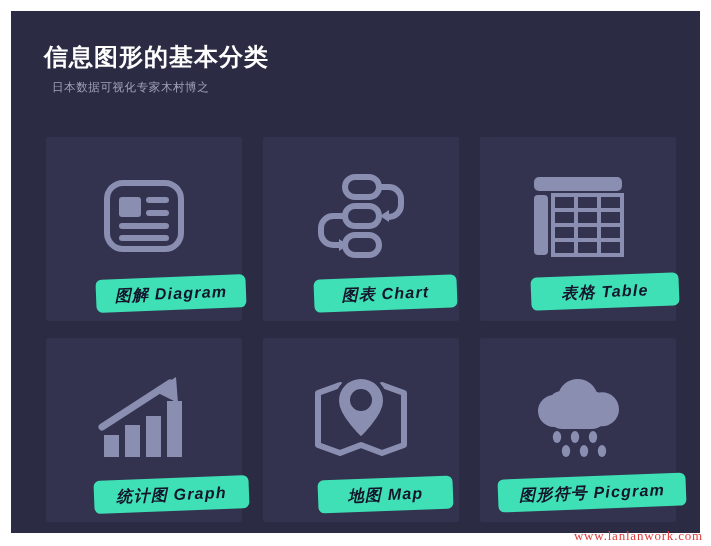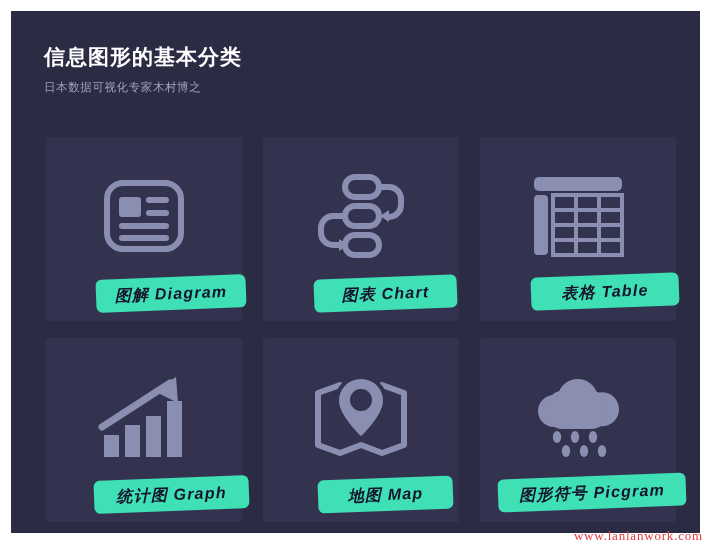--- a/index.html
+++ b/index.html
@@ -21,34 +21,35 @@
     background: #2b2b44;
     overflow: hidden;
   }
   #header {
     position: absolute;
     left: 33px; top: 30px;
     width: 600px;
   }
   #title {
     color: #ffffff;
-    font-size: 21px;
+    font-size: 24px;
     font-weight: bold;
     letter-spacing: 1px;
     line-height: 32px;
     margin: 0;
     white-space: nowrap;
   }
   #subtitle {
     color: #a0a2b8;
     font-size: 11.5px;
     letter-spacing: 0.6px;
     margin-top: 7px;
     line-height: 15px;
     white-space: nowrap;
+    margin-left: 8px;
   }
   #grid {
     position: absolute;
     left: 35px; top: 126px;
     width: 630px; height: 392px;
   }
   .card {
     position: absolute;
     width: 196px;
     height: 184px;

